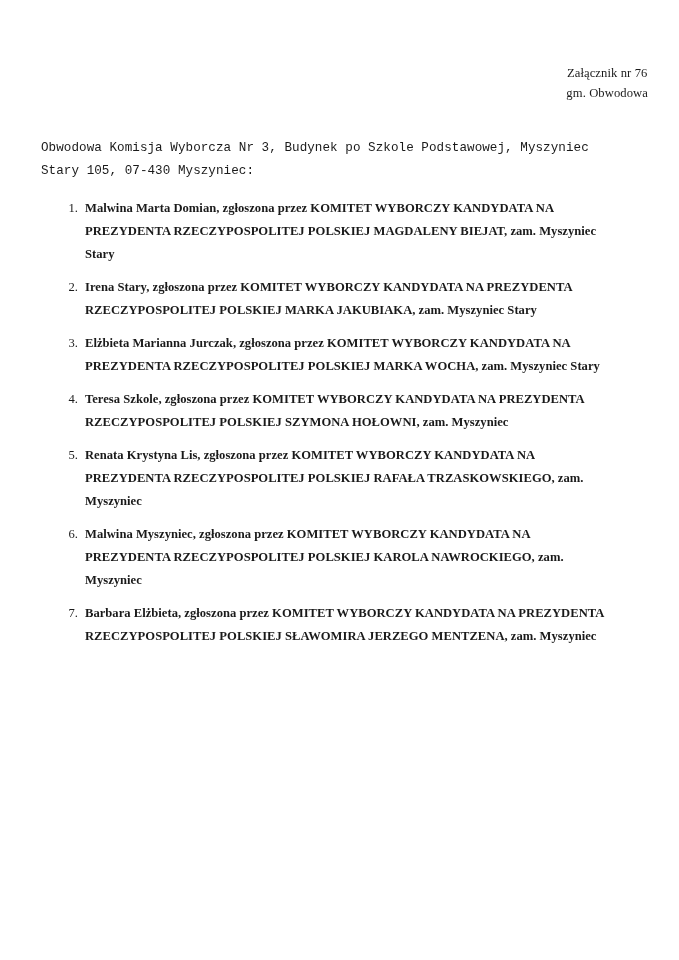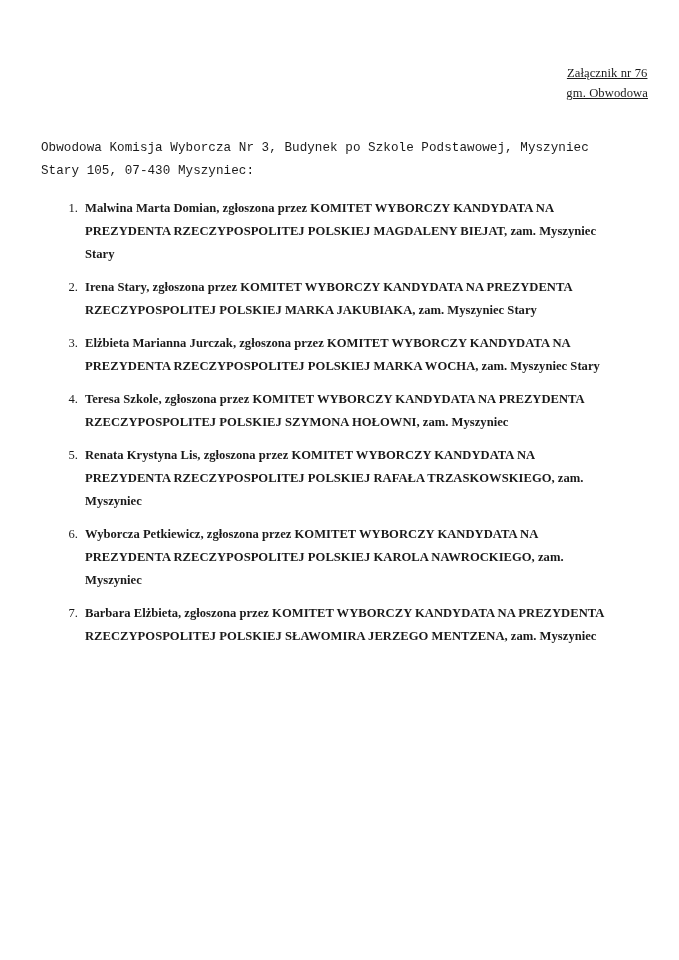--- a/index.html
+++ b/index.html
@@ -26,21 +26,20 @@
 
   
   .doc-header {
     position: absolute;
     top: 63px;
     right: 31px;
     text-align: center;
     font-size: 12.6px;
     line-height: 20px;
     letter-spacing: 0.1px;
-    text-decoration: underline;
   }
   .doc-header .hline {
     display: block;
     white-space: nowrap;
   }
 
   
   .intro {
     position: absolute;
     top: 124px;
@@ -103,17 +102,17 @@
   </div>
 
   <p class="intro">Obwodowa Komisja Wyborcza Nr 3, Budynek po Szkole Podstawowej, Myszyniec Stary 105, 07-430 Myszyniec:</p>
 
   <ol class="candidate-list">
       <li class="candidate-item"><span class="item-number">1.</span><span class="candidate-name">Malwina Marta Domian</span><span class="candidate-rest">, zgłoszona przez KOMITET WYBORCZY KANDYDATA NA PREZYDENTA RZECZYPOSPOLITEJ POLSKIEJ MAGDALENY BIEJAT, zam. Myszyniec Stary</span></li>
       <li class="candidate-item"><span class="item-number">2.</span><span class="candidate-name">Irena Stary</span><span class="candidate-rest">, zgłoszona przez KOMITET WYBORCZY KANDYDATA NA PREZYDENTA RZECZYPOSPOLITEJ POLSKIEJ MARKA JAKUBIAKA, zam. Myszyniec Stary</span></li>
       <li class="candidate-item"><span class="item-number">3.</span><span class="candidate-name">Elżbieta Marianna Jurczak</span><span class="candidate-rest">, zgłoszona przez KOMITET WYBORCZY KANDYDATA NA PREZYDENTA RZECZYPOSPOLITEJ POLSKIEJ MARKA WOCHA, zam. Myszyniec Stary</span></li>
       <li class="candidate-item"><span class="item-number">4.</span><span class="candidate-name">Teresa Szkole</span><span class="candidate-rest">, zgłoszona przez KOMITET WYBORCZY KANDYDATA NA PREZYDENTA RZECZYPOSPOLITEJ POLSKIEJ SZYMONA HOŁOWNI, zam. Myszyniec</span></li>
       <li class="candidate-item"><span class="item-number">5.</span><span class="candidate-name">Renata Krystyna Lis</span><span class="candidate-rest">, zgłoszona przez KOMITET WYBORCZY KANDYDATA NA PREZYDENTA RZECZYPOSPOLITEJ POLSKIEJ RAFAŁA TRZASKOWSKIEGO, zam. Myszyniec</span></li>
-      <li class="candidate-item"><span class="item-number">6.</span><span class="candidate-name">Wyborcza Petkiewicz</span><span class="candidate-rest">, zgłoszona przez KOMITET WYBORCZY KANDYDATA NA PREZYDENTA RZECZYPOSPOLITEJ POLSKIEJ KAROLA NAWROCKIEGO, zam. Myszyniec</span></li>
+      <li class="candidate-item"><span class="item-number">6.</span><span class="candidate-name">Malwina Myszyniec</span><span class="candidate-rest">, zgłoszona przez KOMITET WYBORCZY KANDYDATA NA PREZYDENTA RZECZYPOSPOLITEJ POLSKIEJ KAROLA NAWROCKIEGO, zam. Myszyniec</span></li>
       <li class="candidate-item"><span class="item-number">7.</span><span class="candidate-name">Barbara Elżbieta</span><span class="candidate-rest">, zgłoszona przez KOMITET WYBORCZY KANDYDATA NA PREZYDENTA RZECZYPOSPOLITEJ POLSKIEJ SŁAWOMIRA JERZEGO MENTZENA, zam. Myszyniec</span></li>
     </ol>
 
 </div>
 
 </body></html>

